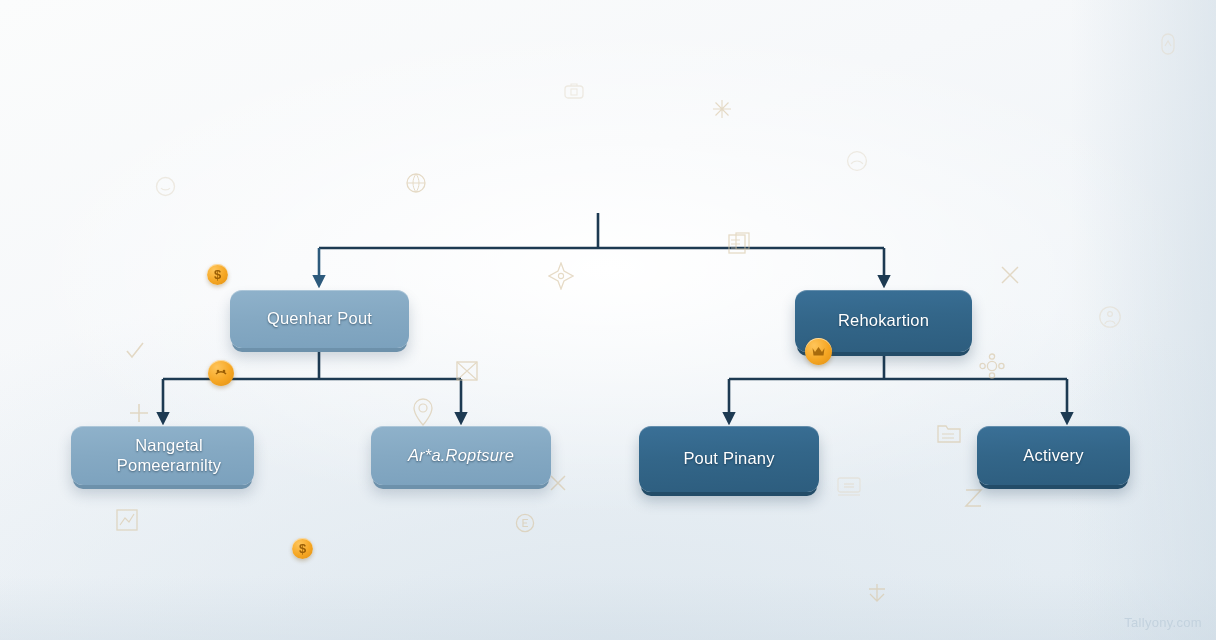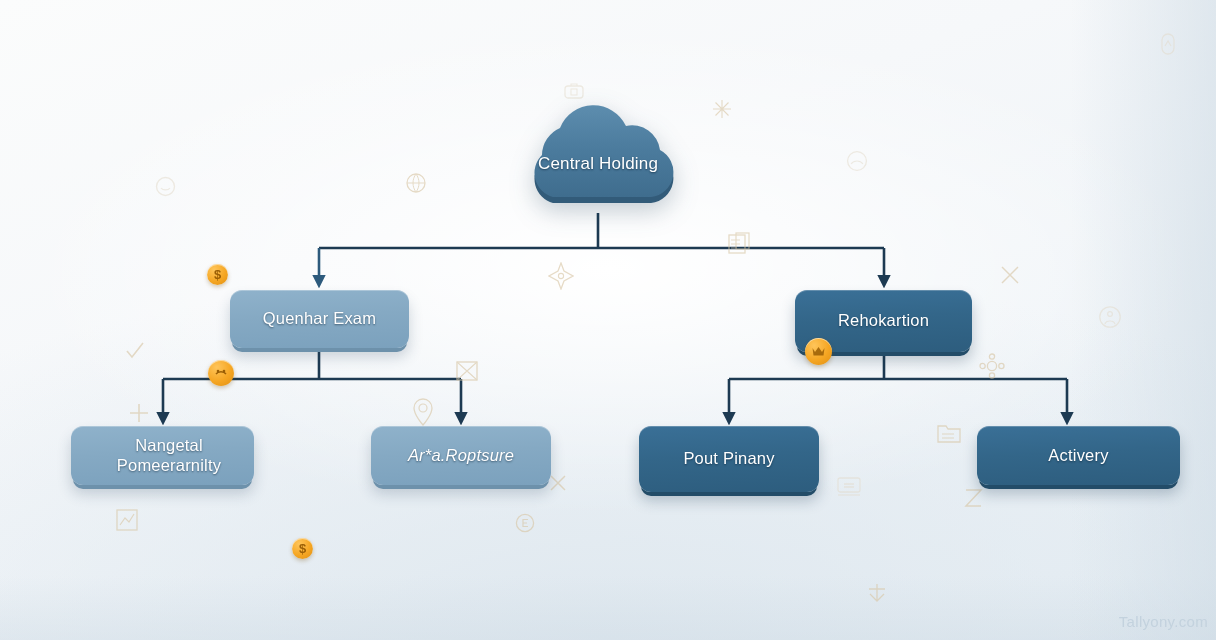--- a/index.html
+++ b/index.html
@@ -97,22 +97,22 @@
     opacity:.62;
     z-index:2;
     pointer-events:none;
     display:flex; align-items:center; justify-content:center;
   }
   .deco.pale{ color:#e2d9c8; opacity:.5; }
   .deco svg{ display:block; }
 
   
   #watermark{
-    position:absolute; right:8px; bottom:10px;
-    font-size:15px; color:#c3d2de; letter-spacing:.3px;
+    position:absolute; right:14px; bottom:10px;
+    font-size:13px; color:#c3d2de; letter-spacing:.3px;
     z-index:7;
   }
 </style>
 </head>
 <body>
 
 <div id="stage">
 
   <svg id="wires" viewBox="0 0 1216 640" width="1216" height="640">
     <defs>
@@ -136,37 +136,23 @@
     <path d="M163,379 L461,379" stroke="#1d3a52" stroke-width="2.6" fill="none"></path>
     <path d="M163,379 L163,420" stroke="#1d3a52" stroke-width="2.6" fill="none" marker-end="url(#arw)"></path>
     <path d="M461,379 L461,420" stroke="#1d3a52" stroke-width="2.6" fill="none" marker-end="url(#arw)"></path>
 
     <path d="M884,348 L884,379" stroke="#1d3a52" stroke-width="2.6" fill="none"></path>
     <path d="M729,379 L1067,379" stroke="#1d3a52" stroke-width="2.6" fill="none"></path>
     <path d="M729,379 L729,420" stroke="#1d3a52" stroke-width="2.6" fill="none" marker-end="url(#arw)"></path>
     <path d="M1067,379 L1067,420" stroke="#1d3a52" stroke-width="2.6" fill="none" marker-end="url(#arw)"></path>
   </svg>
 
-  <div id="cloud">
-    <svg class="cloud-shape" viewBox="0 0 200 115">
-      <defs>
-        <linearGradient id="cg" x1="0" y1="0" x2="0" y2="1">
-          <stop offset="0%" stop-color="#5d8dae"></stop>
-          <stop offset="48%" stop-color="#4b7b9d"></stop>
-          <stop offset="100%" stop-color="#3f6d8e"></stop>
-        </linearGradient>
-      </defs>
-      <path fill="#325b79" d="M44,52 a30,30 0 0 1 18,-27 a36,36 0 0 1 66,-2 a28,28 0 0 1 34,24 a25,25 0 0 1 -9,47 l-98,0 a25,25 0 0 1 -11,-42 z" transform="translate(0,6)"></path>
-      <path fill="url(#cg)" d="M44,52 a30,30 0 0 1 18,-27 a36,36 0 0 1 66,-2 a28,28 0 0 1 34,24 a25,25 0 0 1 -9,47 l-98,0 a25,25 0 0 1 -11,-42 z"></path>
-    </svg>
-    <div class="cloud-label">Central Holding</div>
-  </div>
 
   <div class="node box-light" style="left:230px; top:290px; width:179px; height:58px;">
-    <span class="label">Quenhar Exam</span>
+    <span class="label">Quenhar Pout</span>
   </div>
   <div class="badge" style="left:208px; top:360px; width:26px; height:26px; font-size:13px;">
     <svg width="16" height="16" viewBox="0 0 16 16">
       <path d="M3 9c2-3 8-3 10 0" stroke="#9a5e05" stroke-width="1.4" fill="none"></path>
       <circle cx="5" cy="6" r="1.3" fill="#9a5e05"></circle>
       <circle cx="11" cy="6" r="1.3" fill="#9a5e05"></circle>
     </svg>
   </div>
 
   <div class="node box-dark" style="left:795px; top:290px; width:177px; height:62px;">
@@ -184,21 +170,21 @@
   </div>
 
   <div class="node box-light" style="left:371px; top:426px; width:180px; height:59px;font-style:italic;">
     <span class="label">Ar*a.Roptsure</span>
   </div>
 
   <div class="node box-dark" style="left:639px; top:426px; width:180px; height:66px;">
     <span class="label">Pout Pinany</span>
   </div>
 
-  <div class="node box-dark" style="left:977px; top:426px; width:203px; height:59px;">
+  <div class="node box-dark" style="left:977px; top:426px; width:153px; height:59px;">
     <span class="label">Activery</span>
   </div>
 
   <div class="deco pale" style="left:563px; top:80px; width:22px; height:22px;">
     <svg width="22" height="20" viewBox="0 0 22 20">
         <rect x="2" y="5" width="18" height="12" rx="3" fill="none" stroke="currentColor" stroke-width="1.3"></rect>
         <rect x="8" y="8" width="6" height="6" fill="none" stroke="currentColor" stroke-width="1.1"></rect>
         <path d="M8 5V3h6v2" fill="none" stroke="currentColor" stroke-width="1.2"></path>
       </svg>
   </div>

